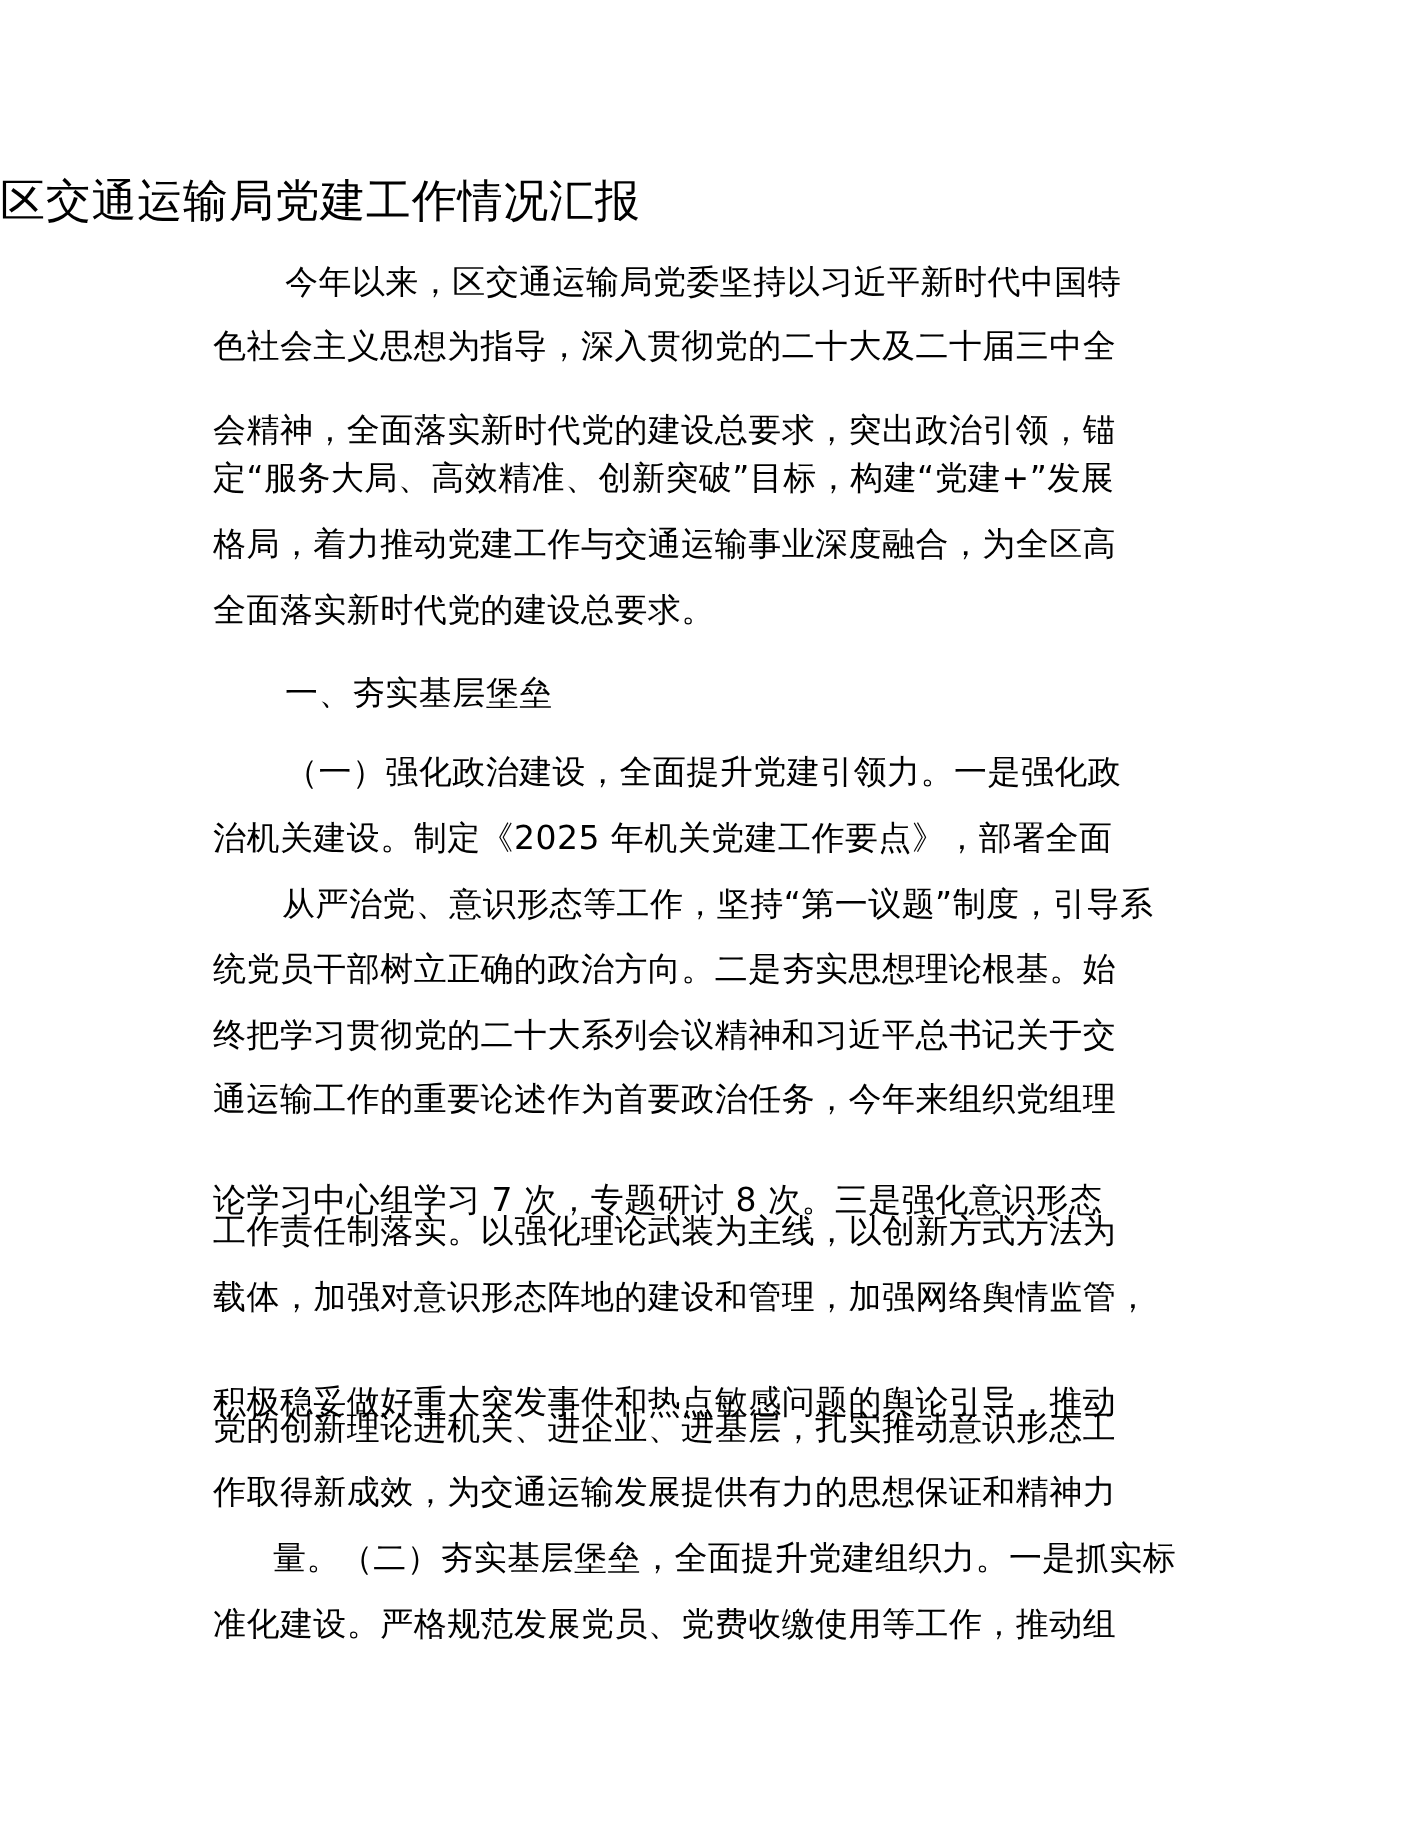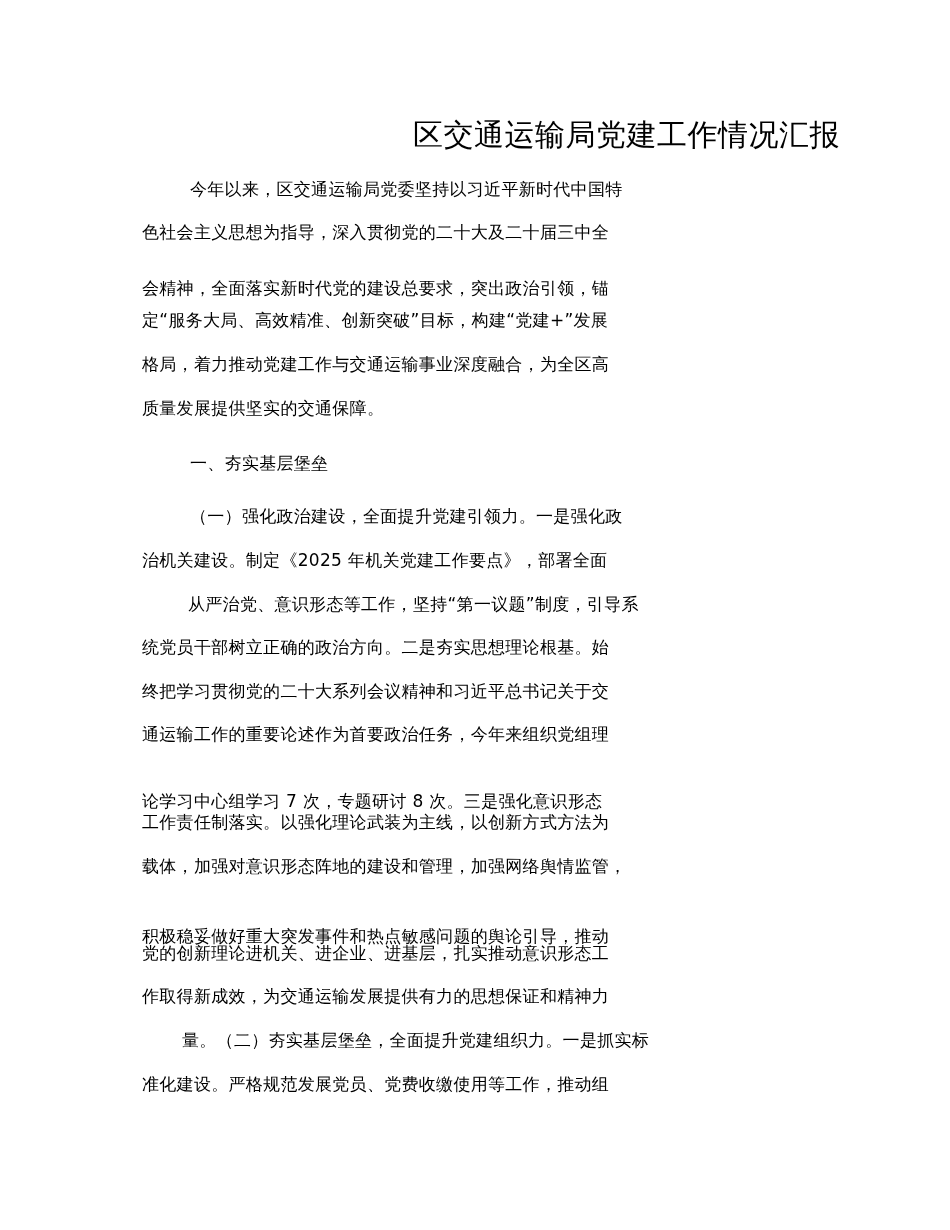--- a/index.html
+++ b/index.html
@@ -21,49 +21,49 @@
       top: 0;
       width: 950px;
       height: 1230px;
       background: #ffffff;
     }
     .title {
       position: absolute;
       left: 0;
       width: 840px;
       top: 114px;
-      text-align: right;
+      text-align: left;
       font-size: 30px;
       line-height: 42px;
       letter-spacing: 0.5px;
       white-space: nowrap;
     }
     .line {
       position: absolute;
       left: 142px;
-      font-size: 17px;
+      font-size: 22px;
       line-height: 32px;
       white-space: nowrap;
       letter-spacing: 0.3px;
       text-align: right;
     }
     .indent { left: 190px; }
   </style>
 </head>
 <body>
 
 <div class="page">
   <div class="title">区交通运输局党建工作情况汇报</div>
 
   <div class="line indent" style="top:173px;">今年以来，区交通运输局党委坚持以习近平新时代中国特</div>
   <div class="line" style="top:216px;">色社会主义思想为指导，深入贯彻党的二十大及二十届三中全</div>
   <div class="line" style="top:272px;">会精神，全面落实新时代党的建设总要求，突出政治引领，锚</div>
   <div class="line" style="top:304px;">定“服务大局、高效精准、创新突破”目标，构建“党建+”发展</div>
   <div class="line" style="top:348px;">格局，着力推动党建工作与交通运输事业深度融合，为全区高</div>
-  <div class="line" style="top:392px;">质量发展提供坚实的交通保障。</div>
+  <div class="line" style="top:392px;">全面落实新时代党的建设总要求。</div>
 
   <div class="line indent" style="top:447px;">一、夯实基层堡垒</div>
 
   <div class="line indent" style="top:500px;">（一）强化政治建设，全面提升党建引领力。一是强化政</div>
   <div class="line" style="top:544px;">治机关建设。制定《2025 年机关党建工作要点》，部署全面</div>
   <div class="line" style="top:588px;margin-left:46px;">从严治党、意识形态等工作，坚持“第一议题”制度，引导系</div>
   <div class="line" style="top:631px;">统党员干部树立正确的政治方向。二是夯实思想理论根基。始</div>
   <div class="line" style="top:675px;">终把学习贯彻党的二十大系列会议精神和习近平总书记关于交</div>
   <div class="line" style="top:718px;">通运输工作的重要论述作为首要政治任务，今年来组织党组理</div>
   <div class="line" style="top:762px;margin-top:23px;">论学习中心组学习 7 次，专题研讨 8 次。三是强化意识形态</div>

